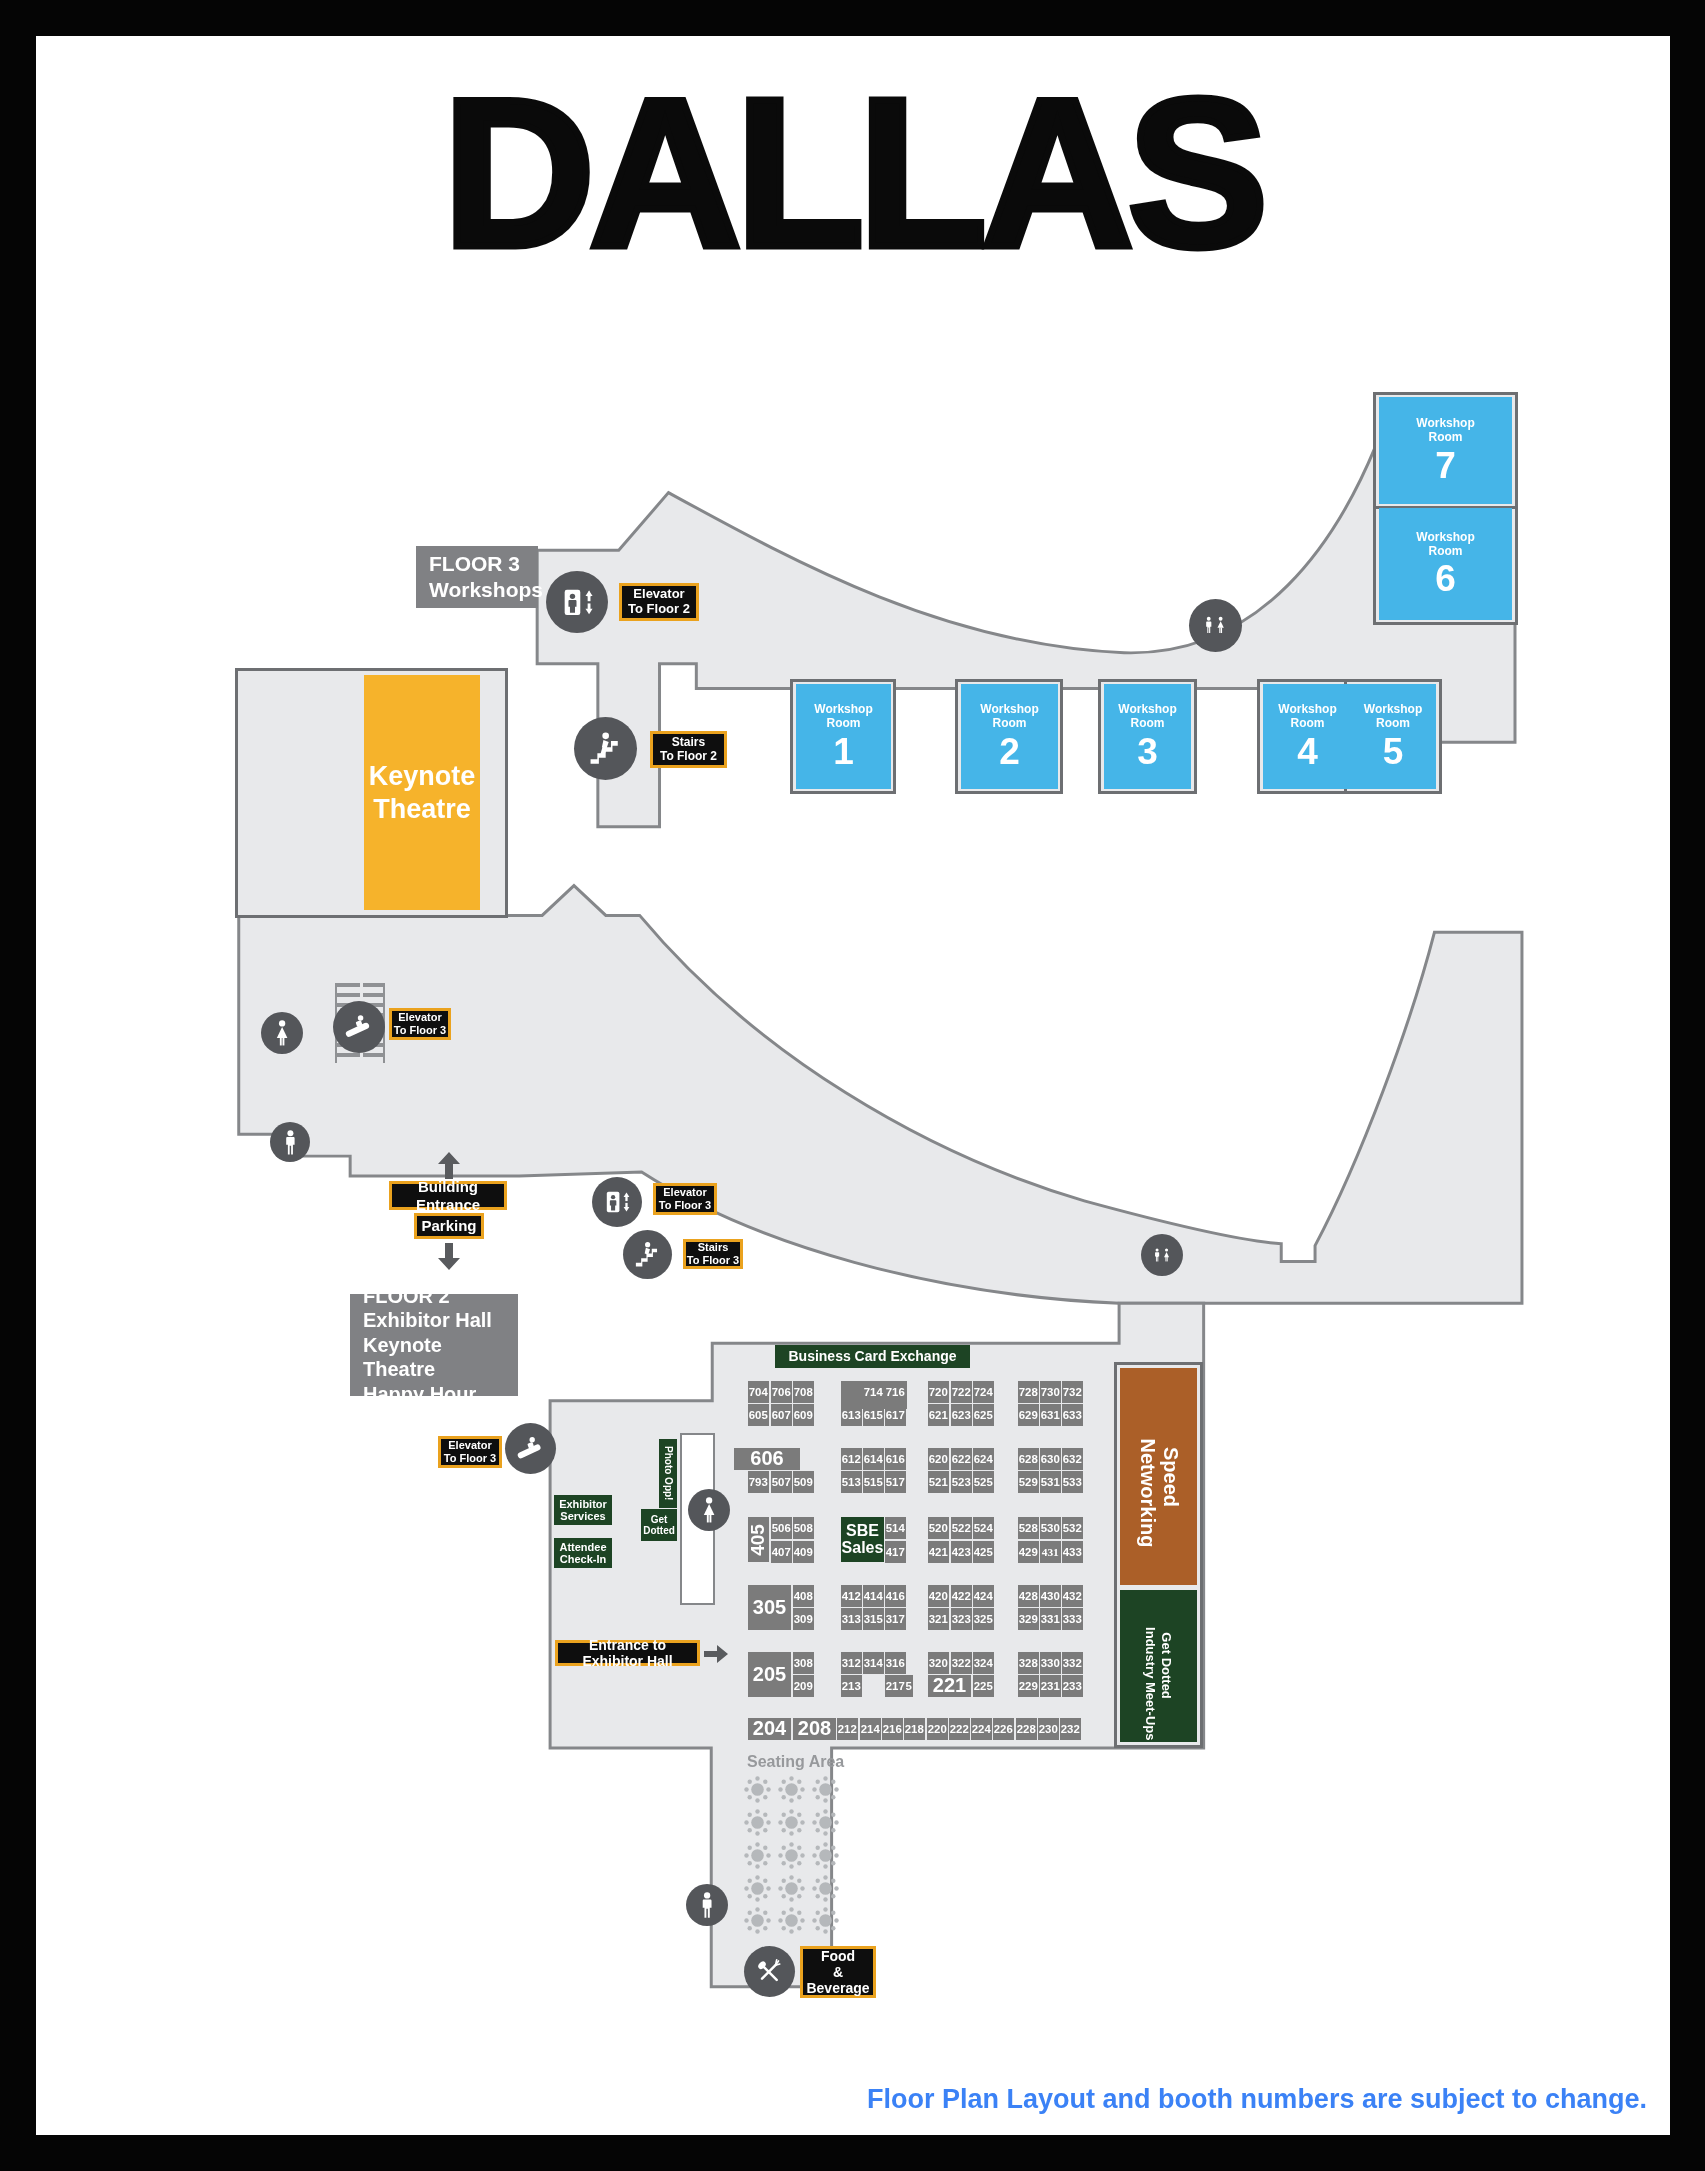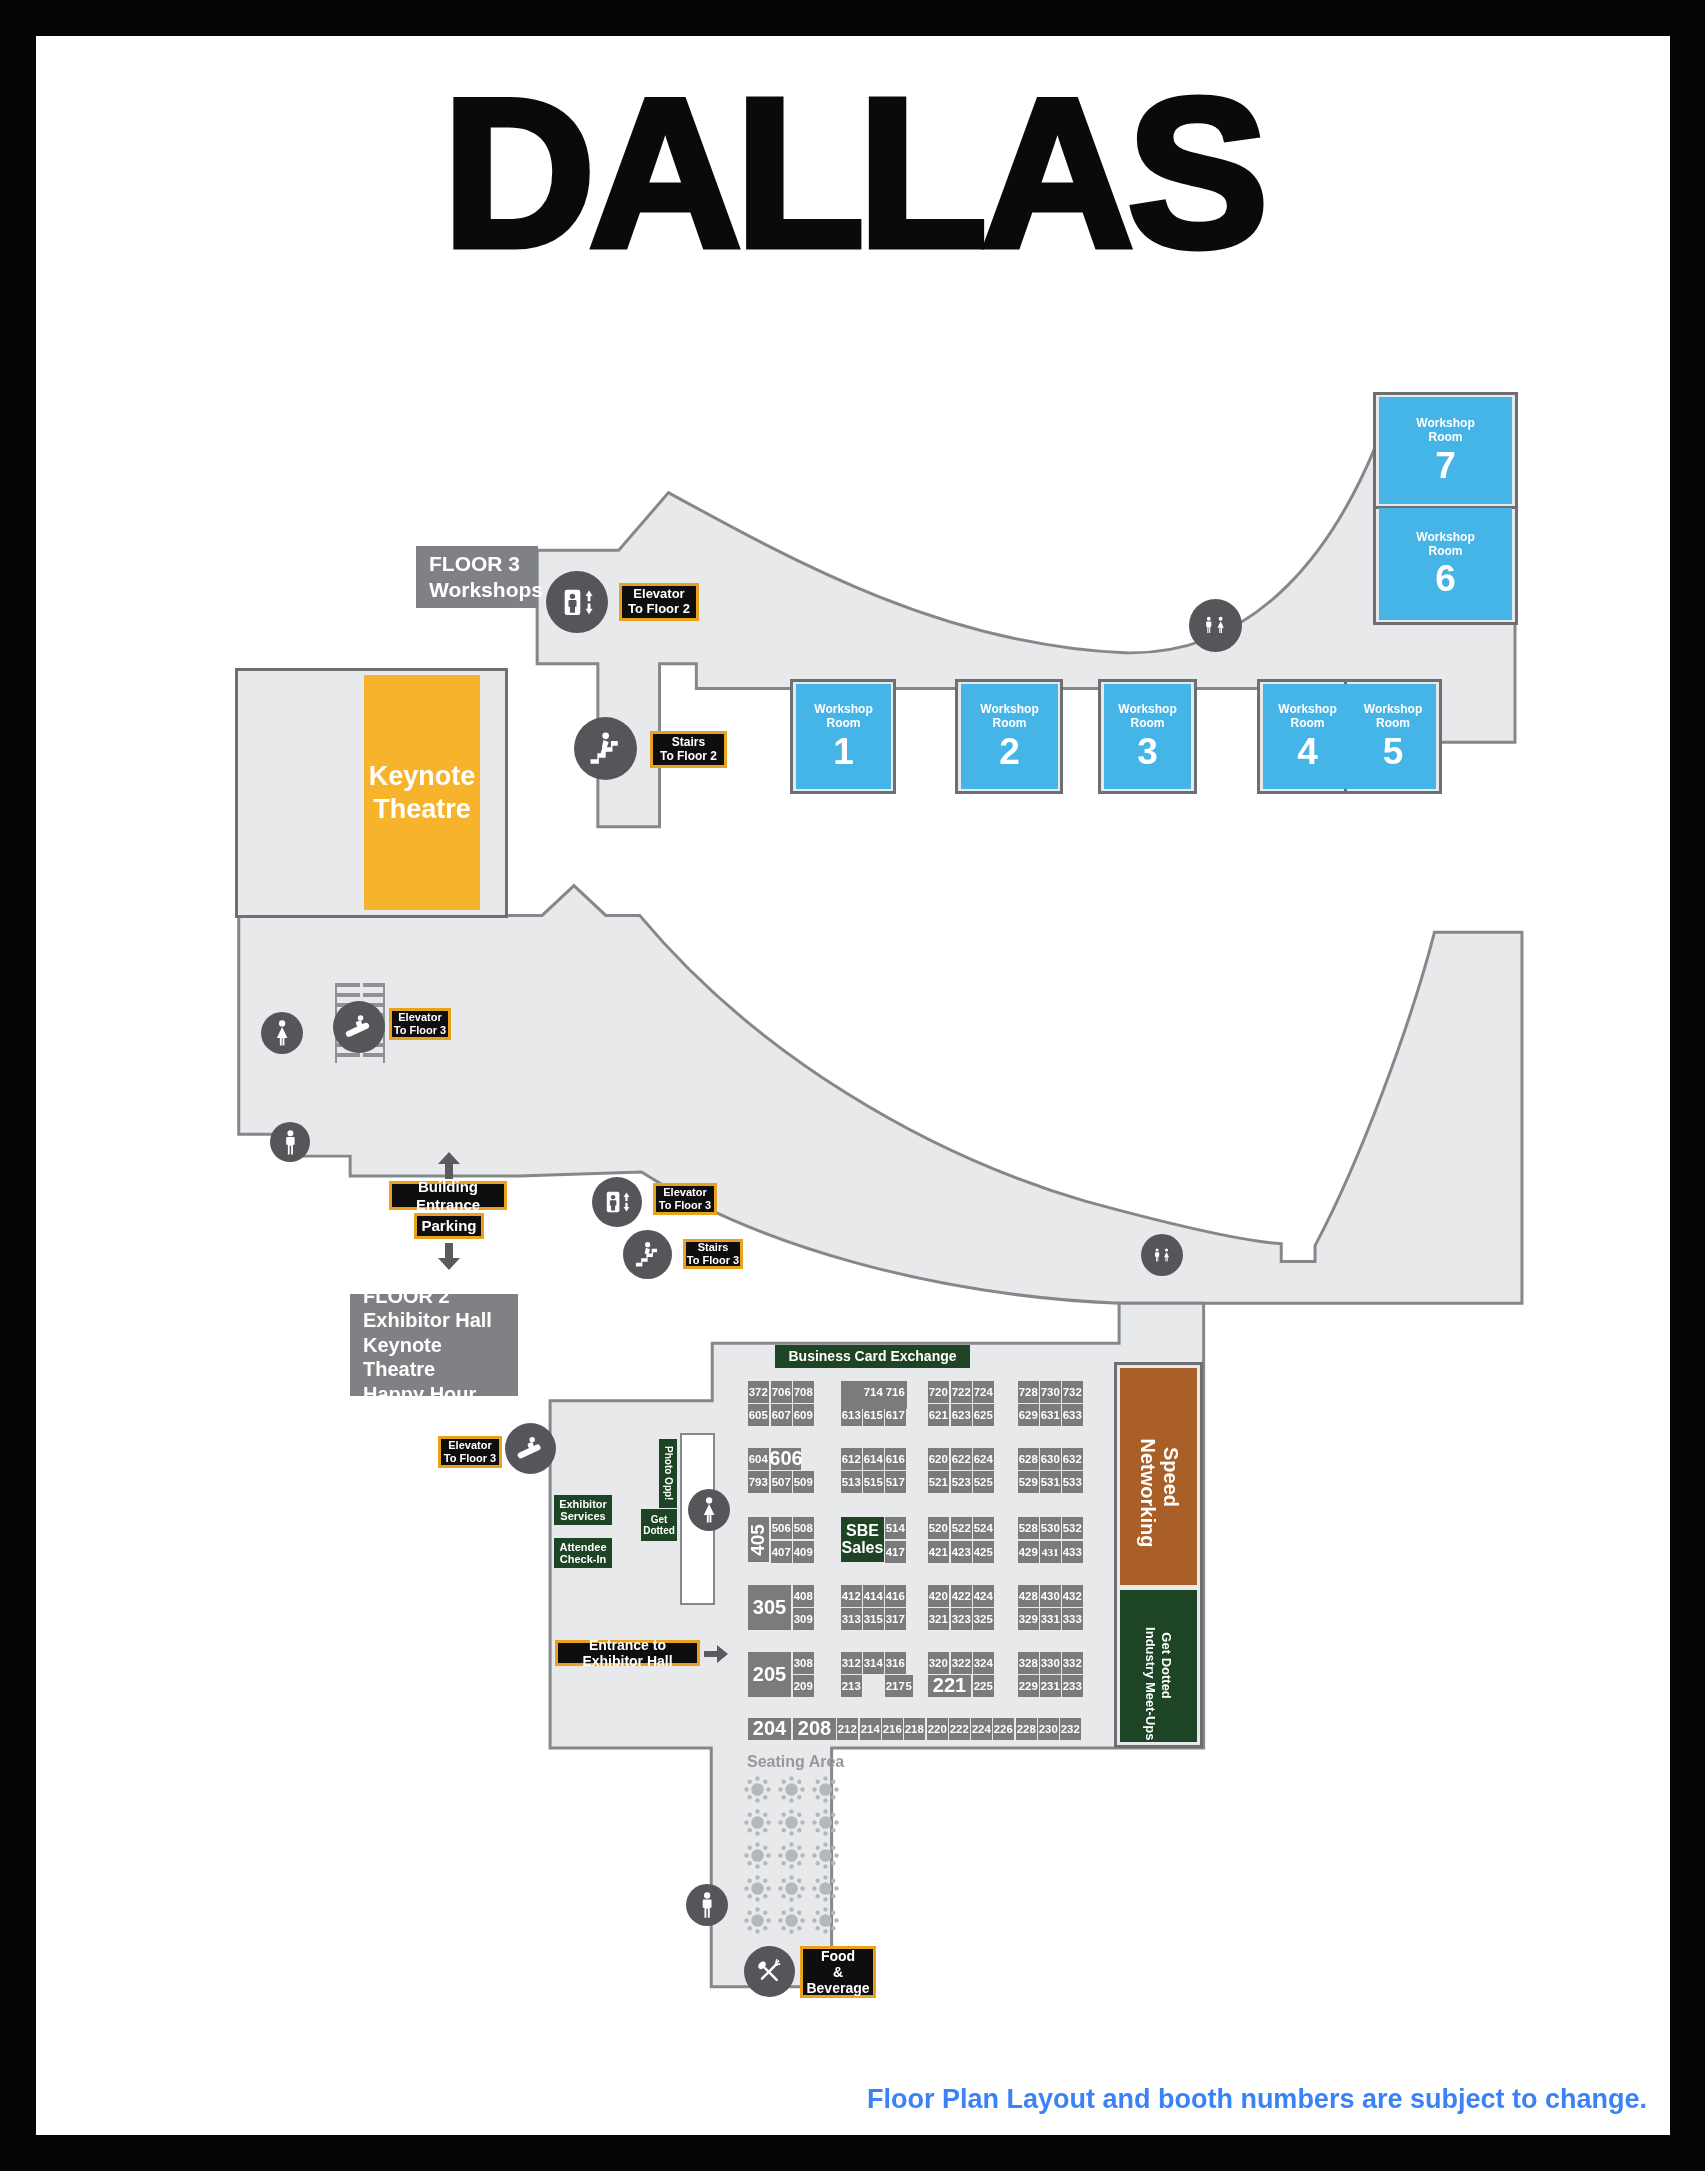--- a/index.html
+++ b/index.html
@@ -309,21 +309,21 @@
     <svg width="24" height="18" viewBox="0 0 24 18">
         <polygon points="24,9 13,0 13,6 0,6 0,12 13,12 13,18" fill="#595b5e"></polygon>
       </svg>
   </div>
 
   <div class="glabel" style="left:775px;top:1345px;width:195px;height:23px;font-size:14px;">
     <span>Business Card Exchange</span>
   </div>
 
   <div id="booths">
-      <div class="booth" style="left: 748px; top: 1381px; width: 20.5px; height: 21.5px;">372</div>
+      <div class="booth" style="left: 748px; top: 1381px; width: 20.5px; height: 21.5px;">704</div>
       <div class="booth" style="left: 771px; top: 1381px; width: 20.5px; height: 21.5px;">706</div>
       <div class="booth" style="left: 793px; top: 1381px; width: 20.5px; height: 21.5px;">708</div>
       <div class="booth" style="left: 748px; top: 1404px; width: 20.5px; height: 21.5px;">605</div>
       <div class="booth" style="left: 771px; top: 1404px; width: 20.5px; height: 21.5px;">607</div>
       <div class="booth" style="left: 793px; top: 1404px; width: 20.5px; height: 21.5px;">609</div>
       <div class="booth" style="left: 841px; top: 1381px; width: 20.5px; height: 28px; padding-left: 45px;">712</div>
       <div class="booth" style="left: 863px; top: 1381px; width: 20.5px; height: 21.5px;">714</div>
       <div class="booth" style="left: 885px; top: 1381px; width: 20.5px; height: 21.5px;">716</div>
       <div class="booth" style="left: 841px; top: 1404px; width: 20.5px; height: 21.5px;">613</div>
       <div class="booth" style="left: 863px; top: 1404px; width: 20.5px; height: 21.5px;">615</div>
@@ -334,21 +334,21 @@
       <div class="booth" style="left: 928px; top: 1404px; width: 20.5px; height: 21.5px;">621</div>
       <div class="booth" style="left: 951px; top: 1404px; width: 20.5px; height: 21.5px;">623</div>
       <div class="booth" style="left: 973px; top: 1404px; width: 20.5px; height: 21.5px;">625</div>
       <div class="booth" style="left: 1018px; top: 1381px; width: 20.5px; height: 21.5px;">728</div>
       <div class="booth" style="left: 1040px; top: 1381px; width: 20.5px; height: 21.5px;">730</div>
       <div class="booth" style="left: 1062px; top: 1381px; width: 20.5px; height: 21.5px;">732</div>
       <div class="booth" style="left: 1018px; top: 1404px; width: 20.5px; height: 21.5px;">629</div>
       <div class="booth" style="left: 1040px; top: 1404px; width: 20.5px; height: 21.5px;">631</div>
       <div class="booth" style="left: 1062px; top: 1404px; width: 20.5px; height: 21.5px;">633</div>
       <div class="booth" style="left: 748px; top: 1448px; width: 20.5px; height: 21.5px;">604</div>
-      <div class="booth big" style="left: 771px; top: 1448px; width: 30px; height: 21.5px;">606</div>
+      <div class="booth big" style="left: 734px; top: 1448px; width: 66px; height: 21.5px;">606</div>
       <div class="booth" style="left: 748px; top: 1471px; width: 20.5px; height: 21.5px;">793</div>
       <div class="booth" style="left: 771px; top: 1471px; width: 20.5px; height: 21.5px;">507</div>
       <div class="booth" style="left: 793px; top: 1471px; width: 20.5px; height: 21.5px;">509</div>
       <div class="booth" style="left: 841px; top: 1448px; width: 20.5px; height: 21.5px;">612</div>
       <div class="booth" style="left: 863px; top: 1448px; width: 20.5px; height: 21.5px;">614</div>
       <div class="booth" style="left: 885px; top: 1448px; width: 20.5px; height: 21.5px;">616</div>
       <div class="booth" style="left: 841px; top: 1471px; width: 20.5px; height: 21.5px;">513</div>
       <div class="booth" style="left: 863px; top: 1471px; width: 20.5px; height: 21.5px;">515</div>
       <div class="booth" style="left: 885px; top: 1471px; width: 20.5px; height: 21.5px;">517</div>
       <div class="booth" style="left: 928px; top: 1448px; width: 20.5px; height: 21.5px;">620</div>

